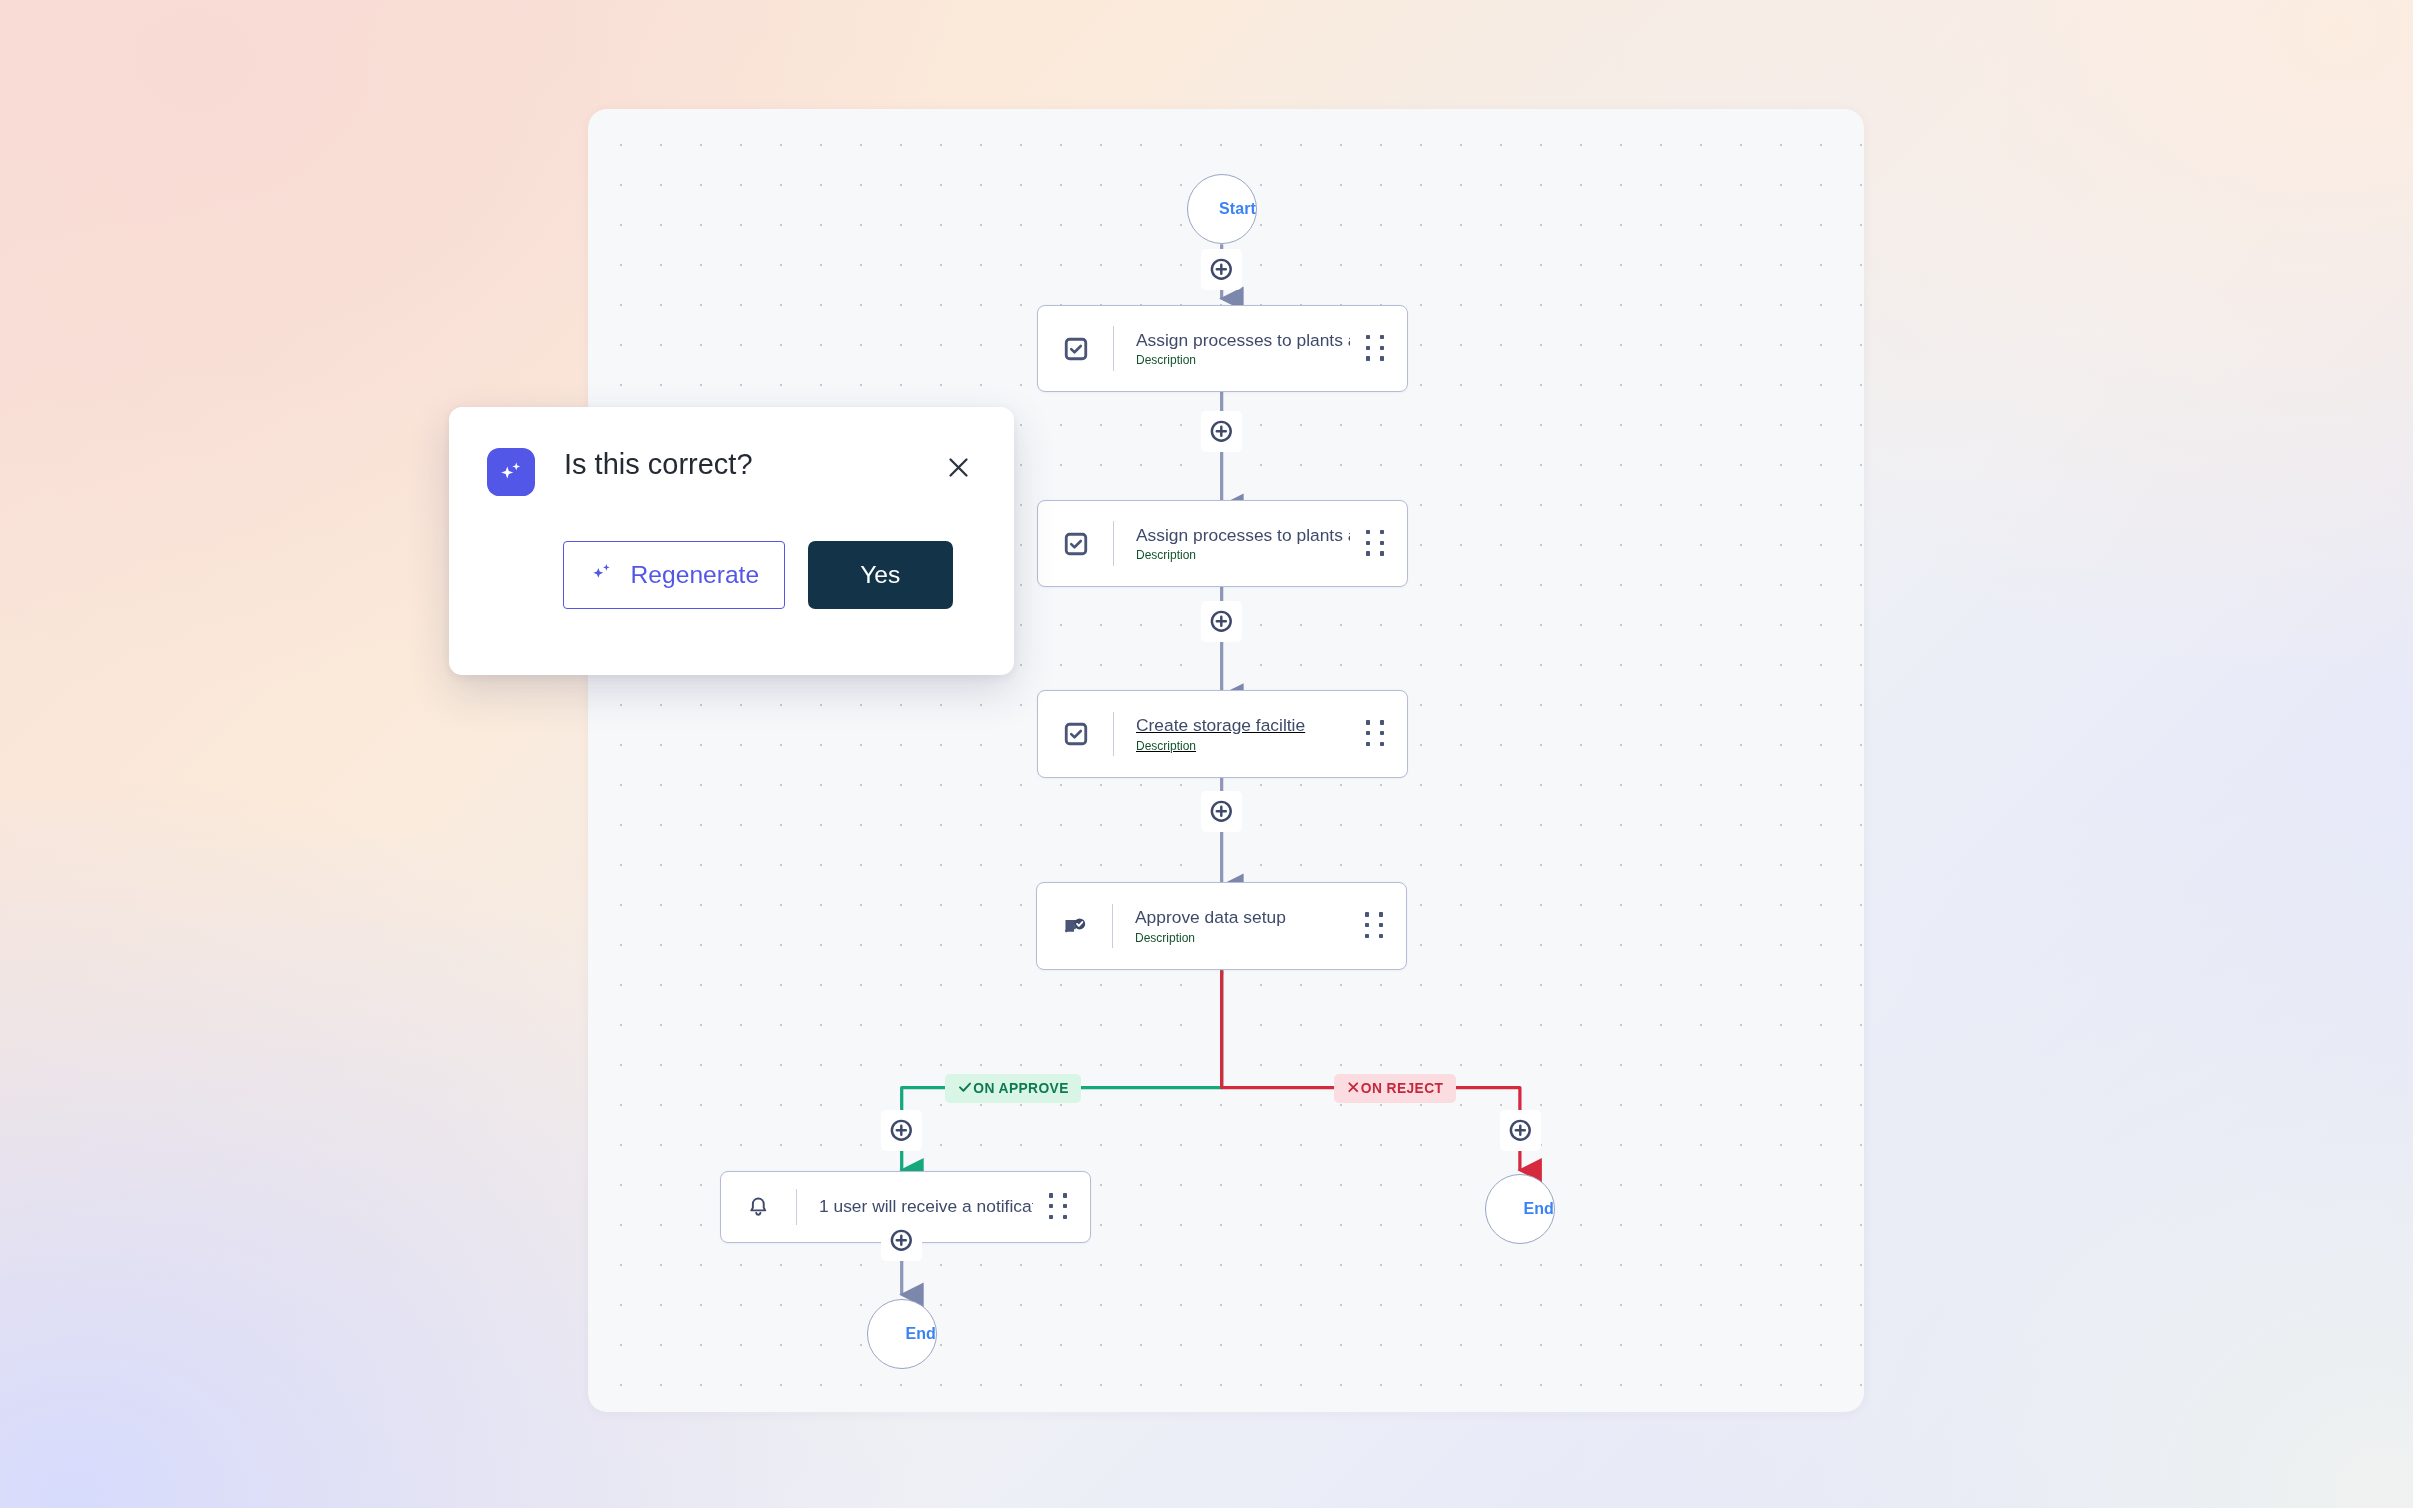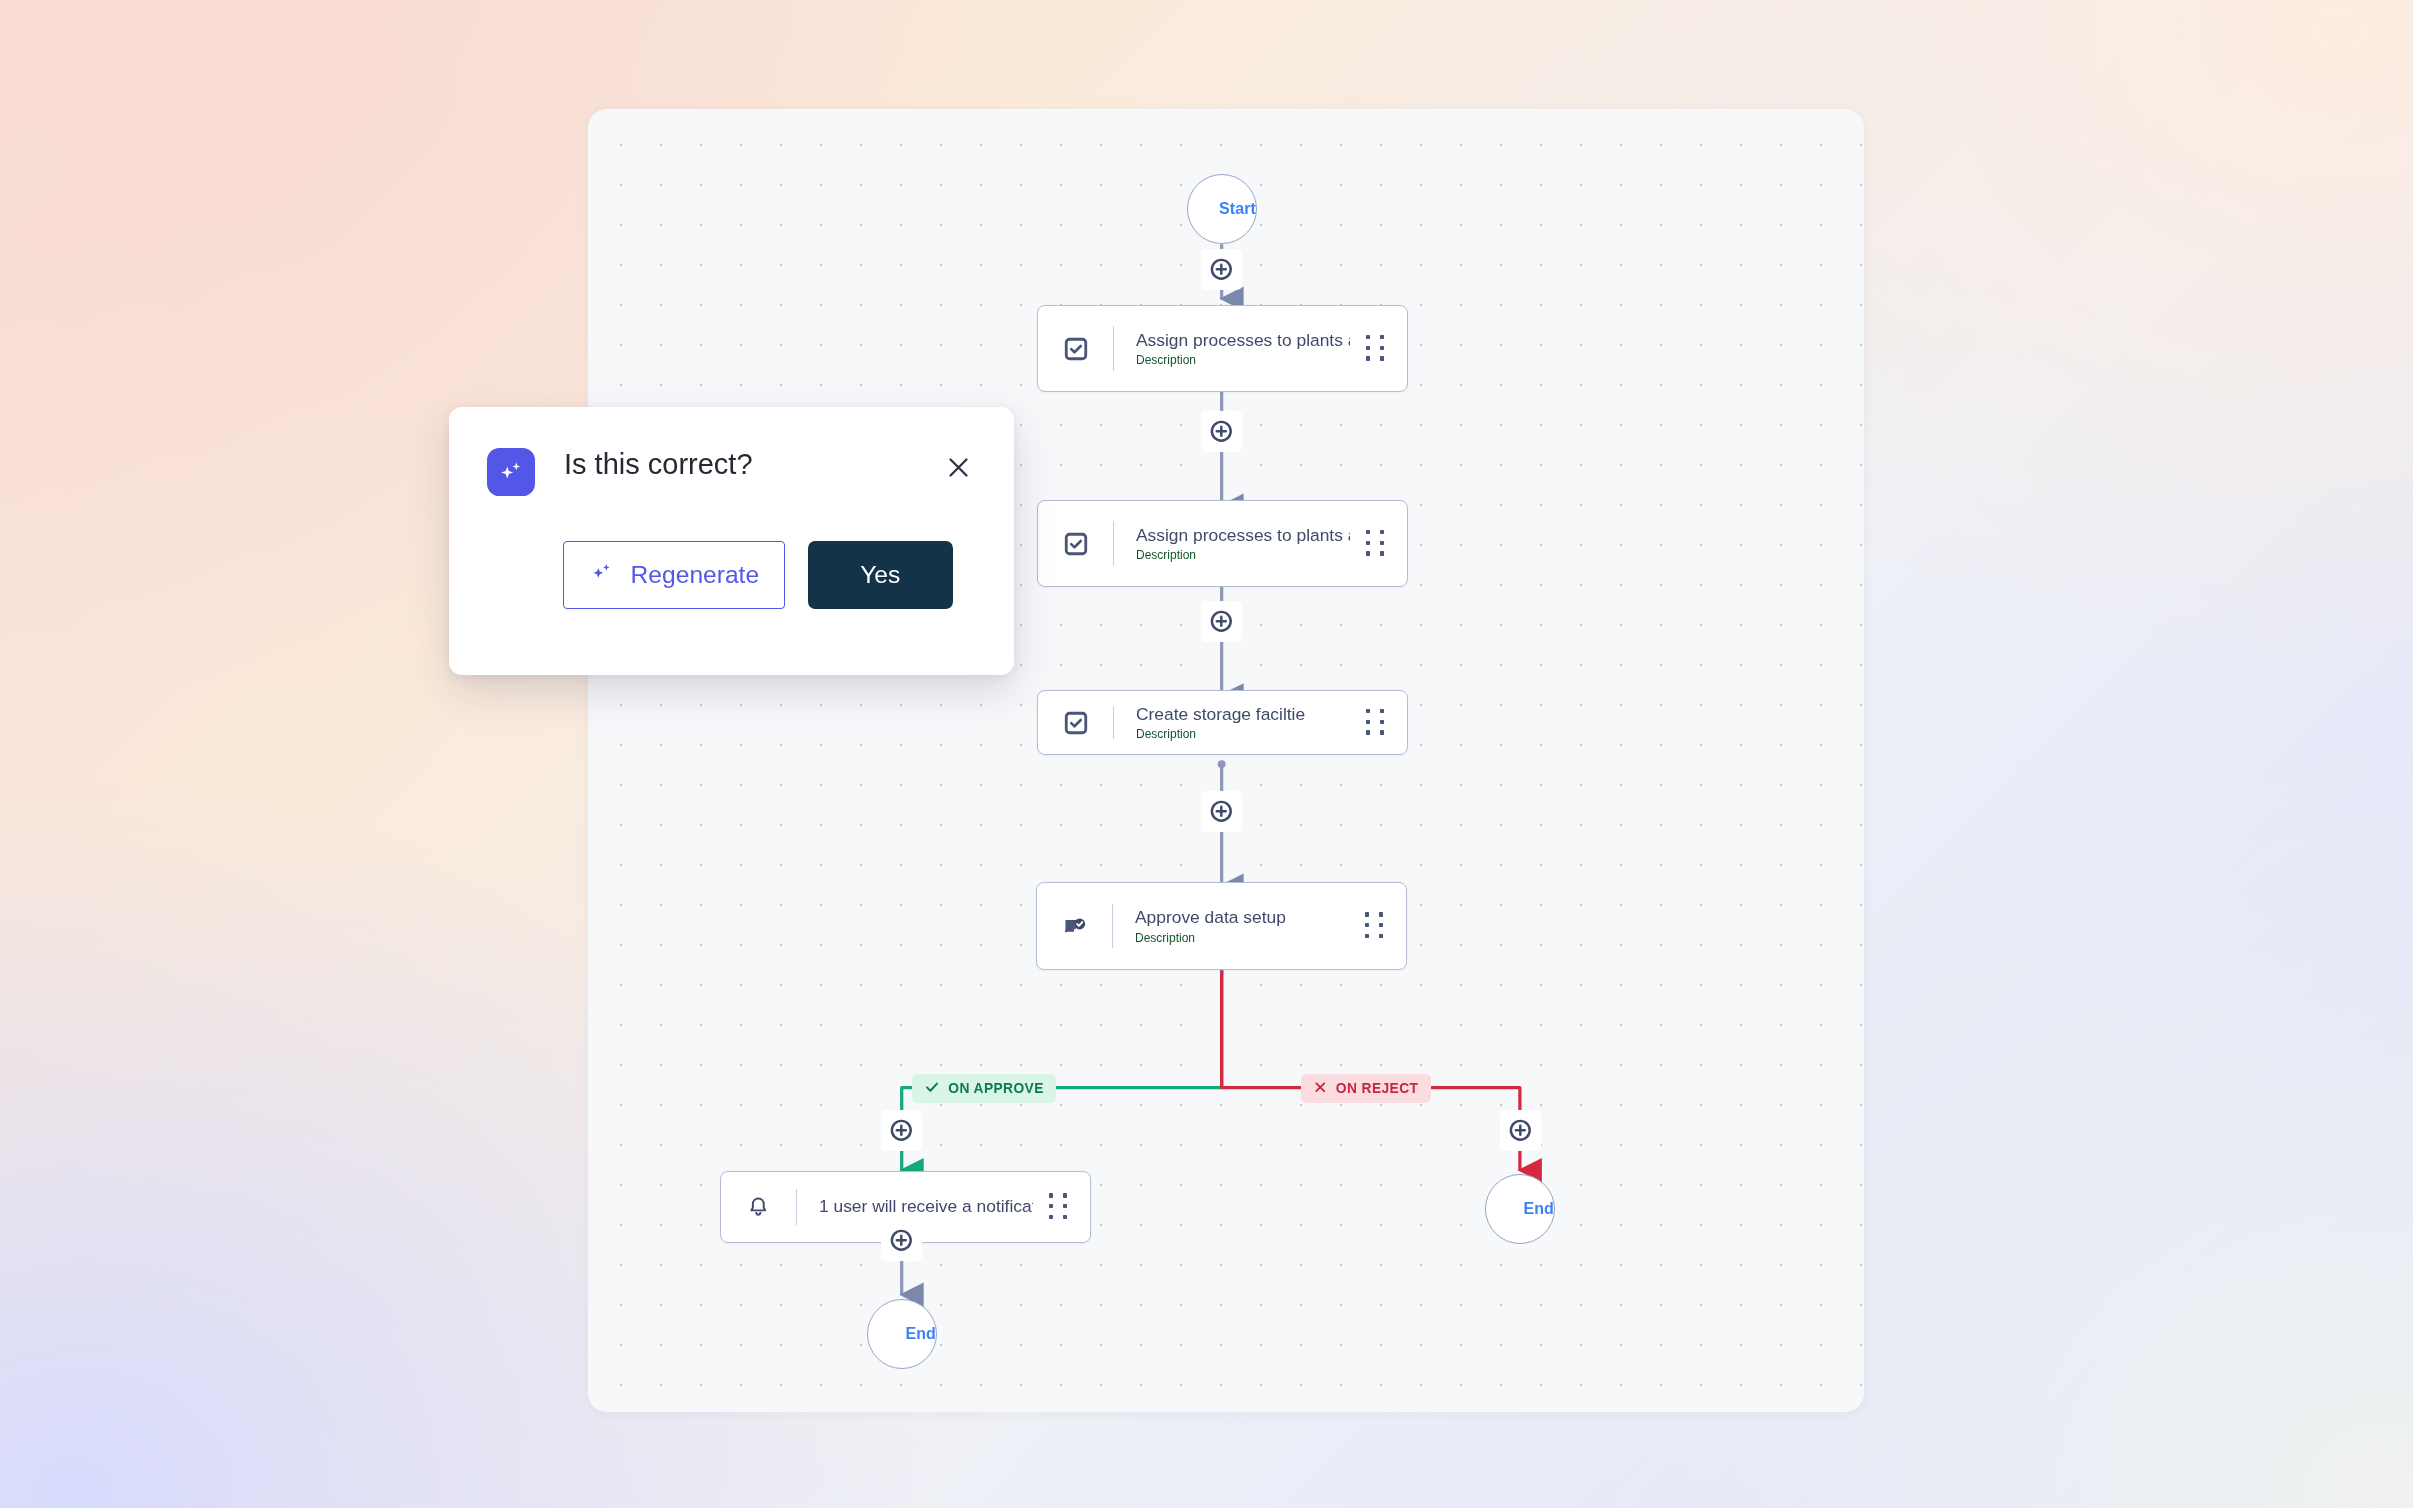--- a/index.html
+++ b/index.html
@@ -110,28 +110,29 @@
     background: #ffffff;
     border-radius: 5px;
     display: flex; align-items: center; justify-content: center;
     z-index: 6;
   }
 
   
   .branch-label {
     position: absolute;
     height: 29px;
-    display: flex; align-items: center; gap: 8px;
+    display: flex; align-items: center; 
     padding: 0 12.3px;
     border-radius: 5px;
     font-size: 13.8px;
     font-weight: bold;
     letter-spacing: 0.4px;
     z-index: 7;
     white-space: nowrap;
+    margin-left: 33px;
   }
   .branch-approve { background: #d9f5e6; color: #0e7a52; }
   .branch-reject  { background: #fbdde1; color: #c5283c; }
 
   
   #modal {
     position: absolute;
     left: 449px; top: 407px;
     width: 565px; height: 268px;
     background: #ffffff;
@@ -283,21 +284,21 @@
       <div class="drag-handle">
         <i></i>
           <i></i>
           <i></i>
           <i></i>
           <i></i>
           <i></i>
       </div>
     </div>
 
-    <div class="node" style="left:449px; top:581px; width:371px; height:65px;">
+    <div class="node" style="left:449px; top:581px; width:371px; height:88px;text-decoration:underline;">
       <div class="node-icon">
         <svg width="26" height="26" viewBox="0 0 24 24">
           <rect x="3" y="3" width="18" height="18" rx="3" fill="none" stroke="#4a5578" stroke-width="2.6"></rect>
           <path d="M7.6 12.1 L10.6 15 L16.4 9.2" fill="none" stroke="#4a5578" stroke-width="2.4" stroke-linecap="round" stroke-linejoin="round"></path>
         </svg>
       </div>
       <div class="node-divider"></div>
       <div class="node-text">
         <div class="node-title">Create storage faciltie</div>
         <div class="node-desc">Description</div>

